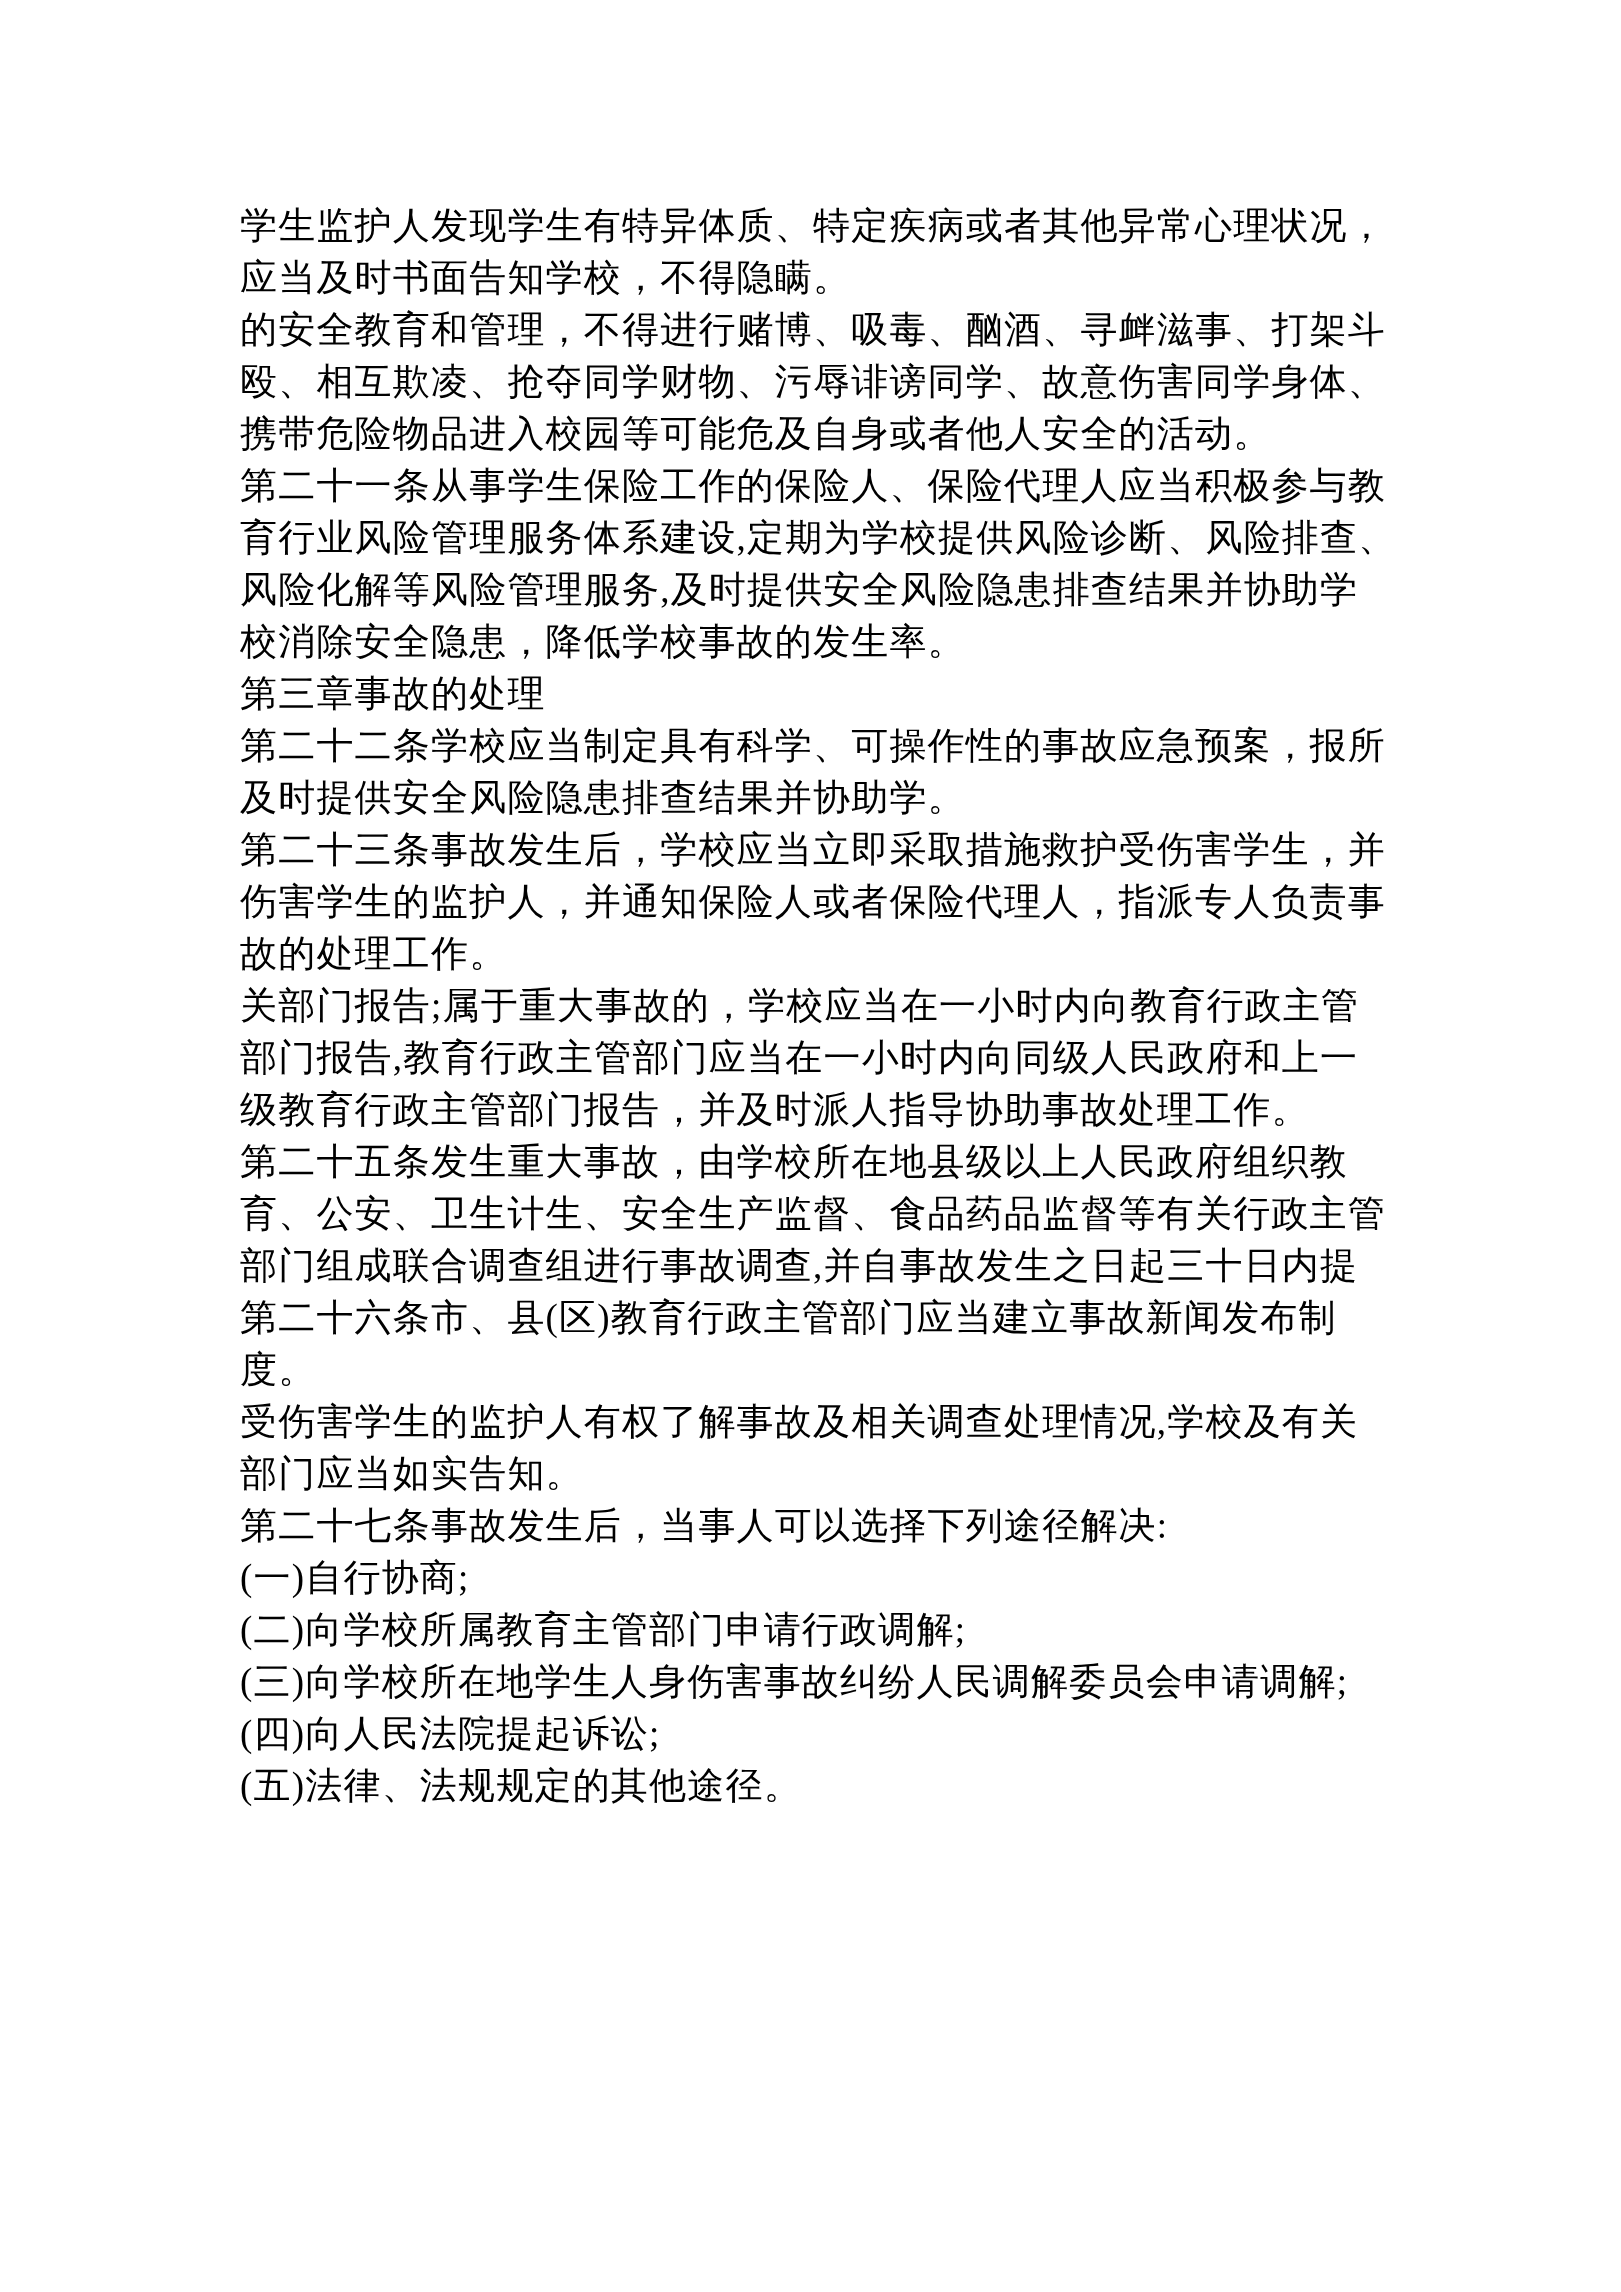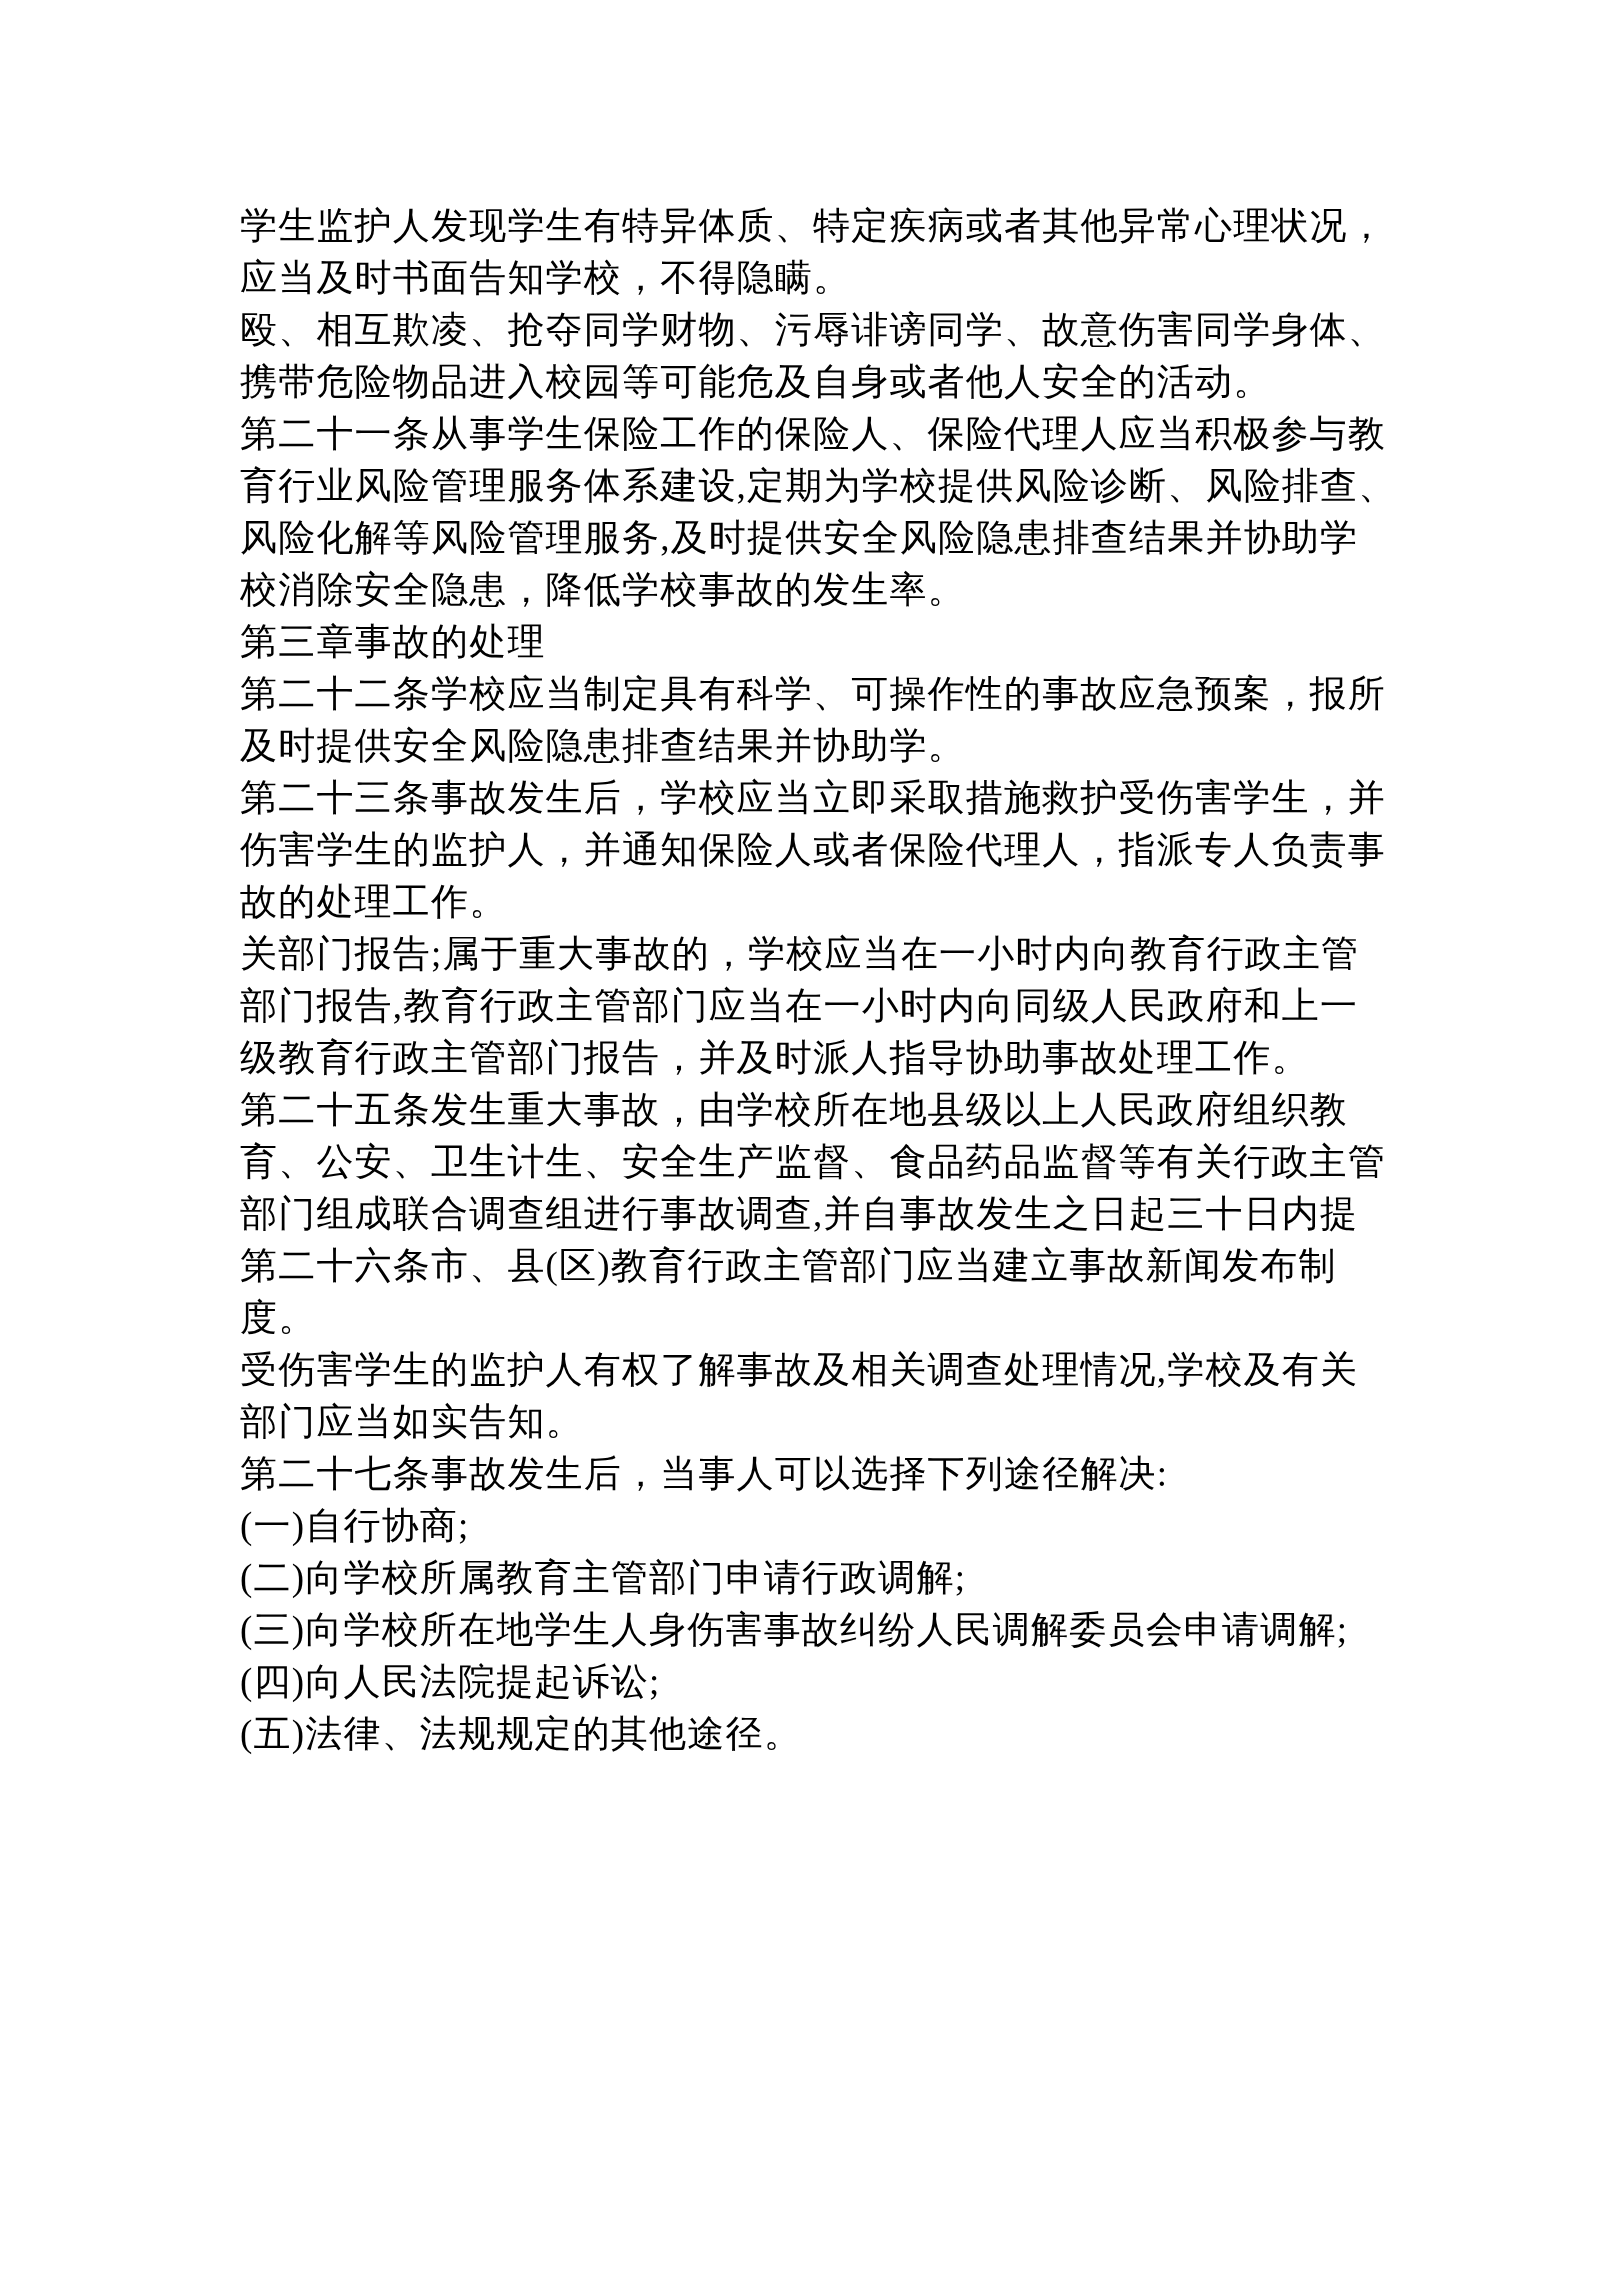--- a/index.html
+++ b/index.html
@@ -41,20 +41,21 @@
     color: #15803d;
   }
 </style>
 </head>
 <body>
 
 <div class="page">
   <div class="content" id="lines-container">
       <div class="line">学生监护人发现学生有特异体质、特定疾病或者其他异常心理状况，</div>
       <div class="line">应当及时书面告知学校，不得隐瞒。</div>
+      <div class="line">的安全教育和管理，不得进行赌博、吸毒、酗酒、寻衅滋事、打架斗</div>
       <div class="line">殴、相互欺凌、抢夺同学财物、污辱诽谤同学、故意伤害同学身体、</div>
       <div class="line">携带危险物品进入校园等可能危及自身或者他人安全的活动。</div>
       <div class="line">第二十一条从事学生保险工作的保险人、保险代理人应当积极参与教</div>
       <div class="line">育行业风险管理服务体系建设,定期为学校提供风险诊断、风险排查、</div>
       <div class="line">风险化解等风险管理服务,及时提供安全风险隐患排查结果并协助学</div>
       <div class="line">校消除安全隐患，降低学校事故的发生率。</div>
       <div class="line">第三章事故的处理</div>
       <div class="line">第二十二条学校应当制定具有科学、可操作性的事故应急预案，报所</div>
       <div class="line">及时提供安全风险隐患排查结果并协助学。</div>
       <div class="line">第二十三条事故发生后，学校应当立即采取措施救护受伤害学生，并</div>

